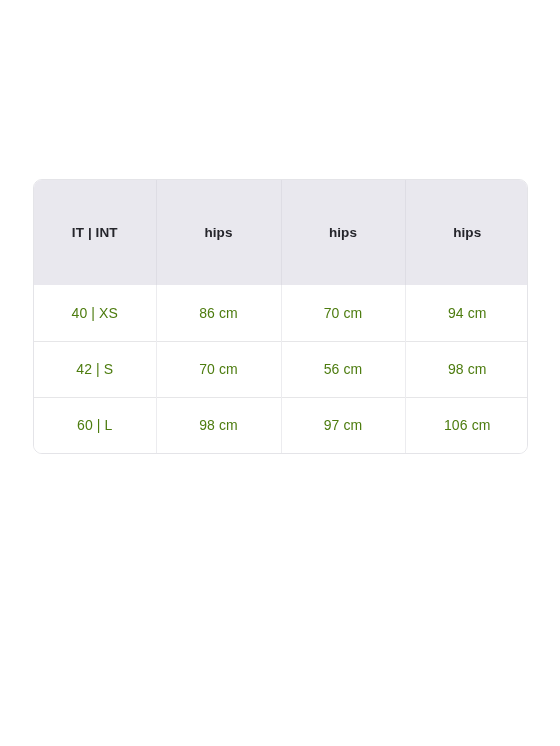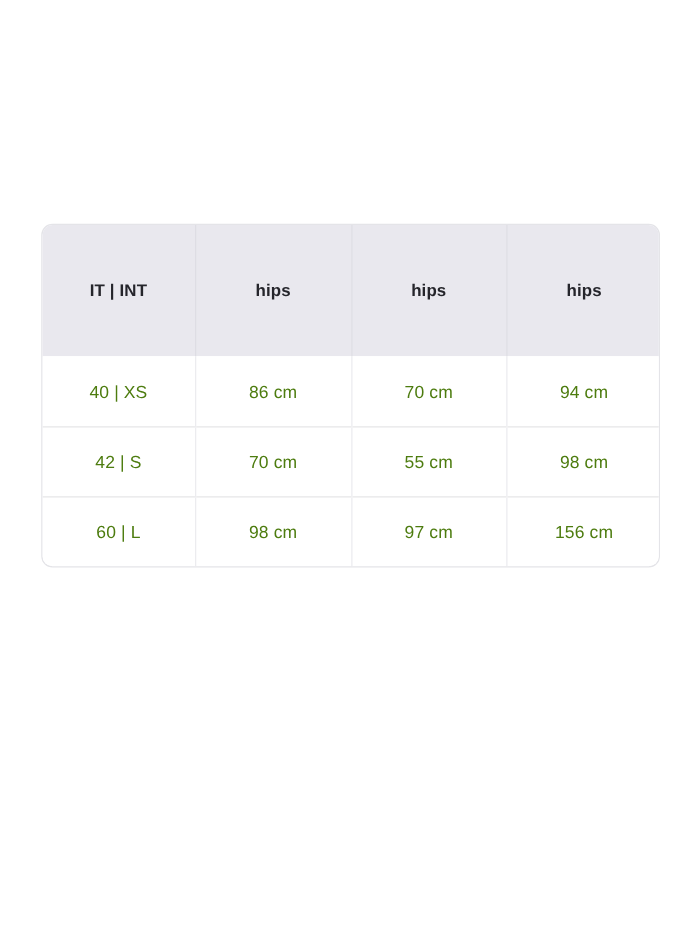--- a/index.html
+++ b/index.html
@@ -114,26 +114,26 @@
       <tbody>
         <tr>
           <td>40 | XS</td>
           <td>86 cm</td>
           <td>70 cm</td>
           <td>94 cm</td>
         </tr>
         <tr>
           <td>42 | S</td>
           <td>70 cm</td>
-          <td>55 cm</td>
+          <td>56 cm</td>
           <td>98 cm</td>
         </tr>
         <tr>
           <td>60 | L</td>
           <td>98 cm</td>
           <td>97 cm</td>
-          <td>156 cm</td>
+          <td>106 cm</td>
         </tr>
       </tbody>
     </table>
   </div>
 
 </div>
 
 </body></html>

